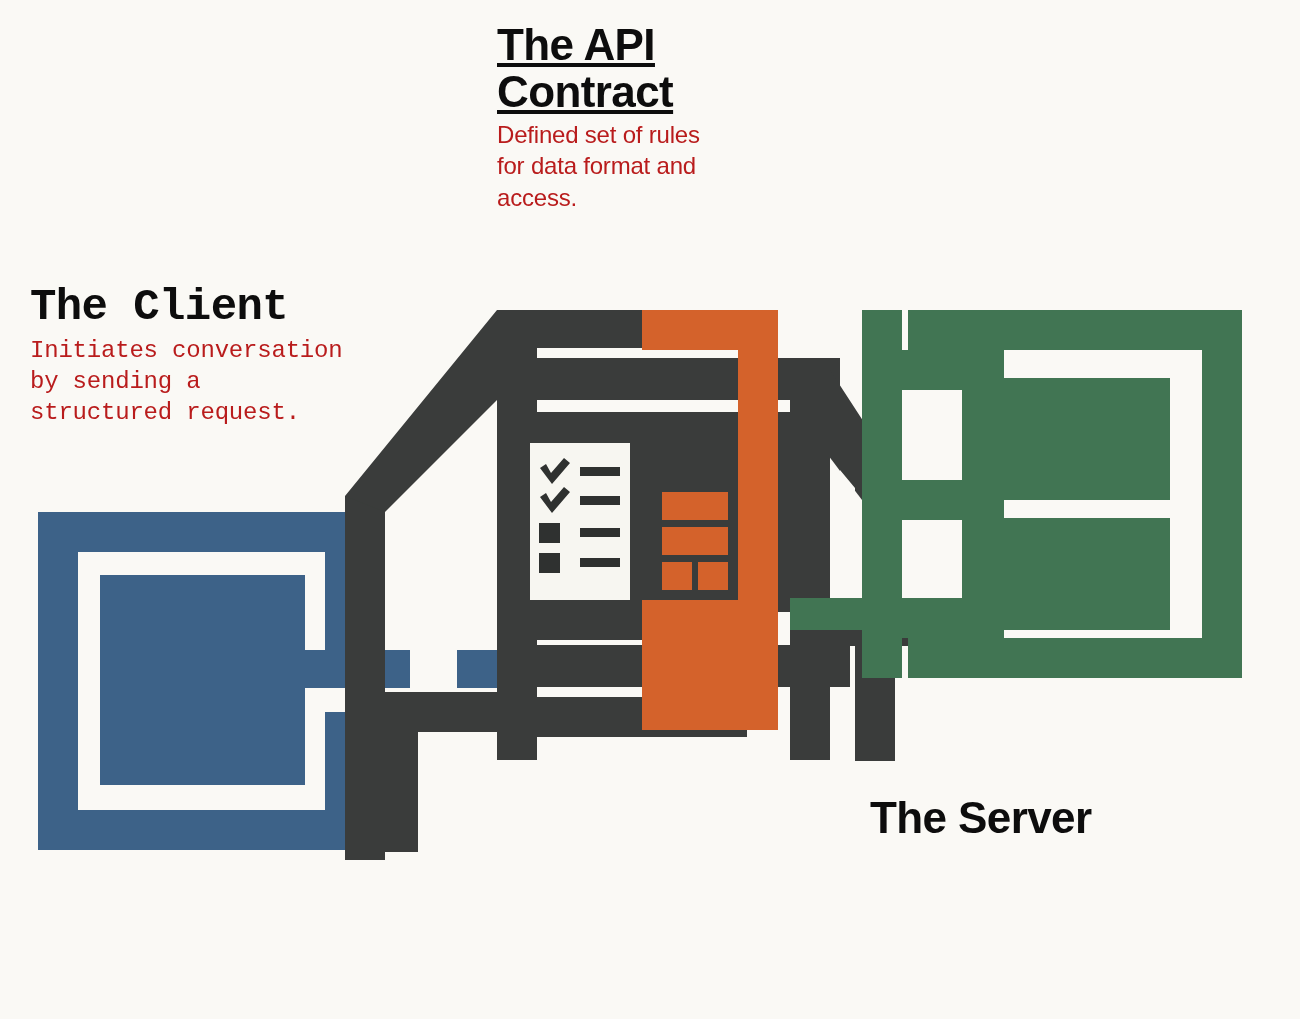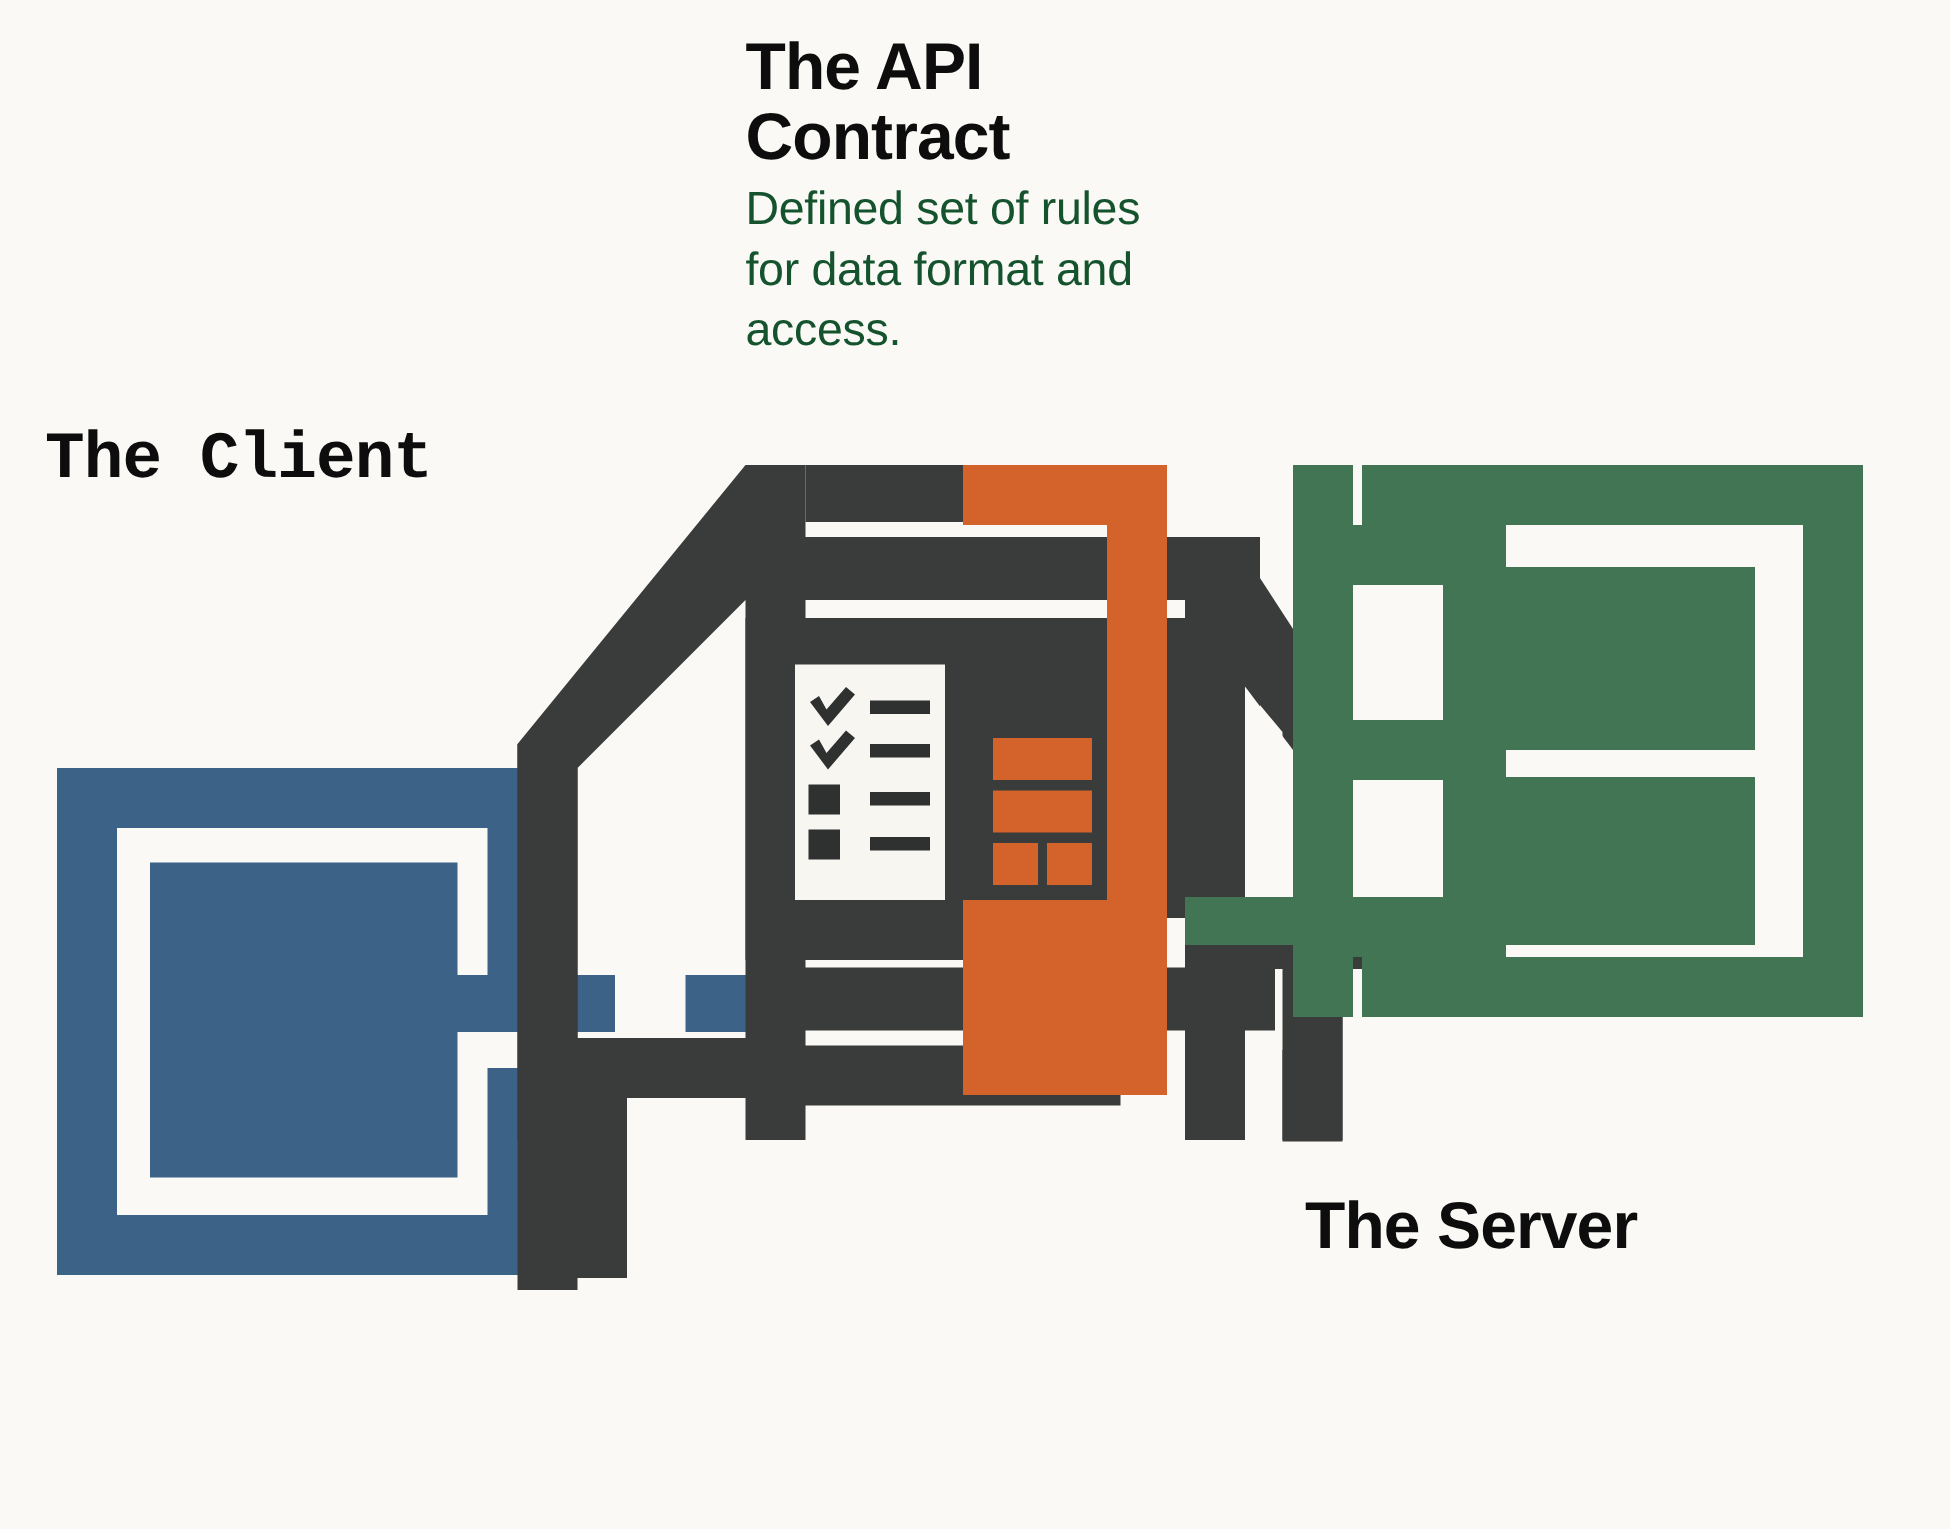--- a/index.html
+++ b/index.html
@@ -32,25 +32,25 @@
   }
   .label-title {
     font-weight: bold;
     font-size: 44px;
     line-height: 1.06;
     letter-spacing: -0.6px;
     margin: 0 0 4px 0;
     color: #0d0d0d;
   }
   .label-desc {
-    font-size: 31px;
+    font-size: 24px;
     line-height: 1.30;
     letter-spacing: -0.2px;
     margin: 0;
-    color: #14532d;
+    color: #b91c1c;
     white-space: pre-line;
   }
   #client-label {
     left: 30px;
     top: 284px;
     width: 400px;
     font-family: Liberation Mono, monospace;
   }
   #contract-label {
     left: 497px;
@@ -159,24 +159,27 @@
 
       <rect x="982" y="518" width="188" height="112" fill="#417553"></rect>
 
       <rect x="790" y="598" width="100" height="32" fill="#417553"></rect>
     </g>
 
   </svg>
 
   <div class="label-block" id="client-label">
     <h2 class="label-title" style="white-space: pre-line;">The Client</h2>
+    <p class="label-desc">Initiates conversation
+by sending a
+structured request.</p>
   </div>
 
   <div class="label-block" id="contract-label">
-    <h2 class="label-title" style="white-space: pre-line;">The API
+    <h2 class="label-title" style="white-space: pre-line; text-decoration: underline;">The API
 Contract</h2>
     <p class="label-desc">Defined set of rules
 for data format and
 access.</p>
   </div>
 
   <div class="label-block" id="server-label">
     <h2 class="label-title" style="white-space: pre-line;">The Server</h2>
   </div>
 

